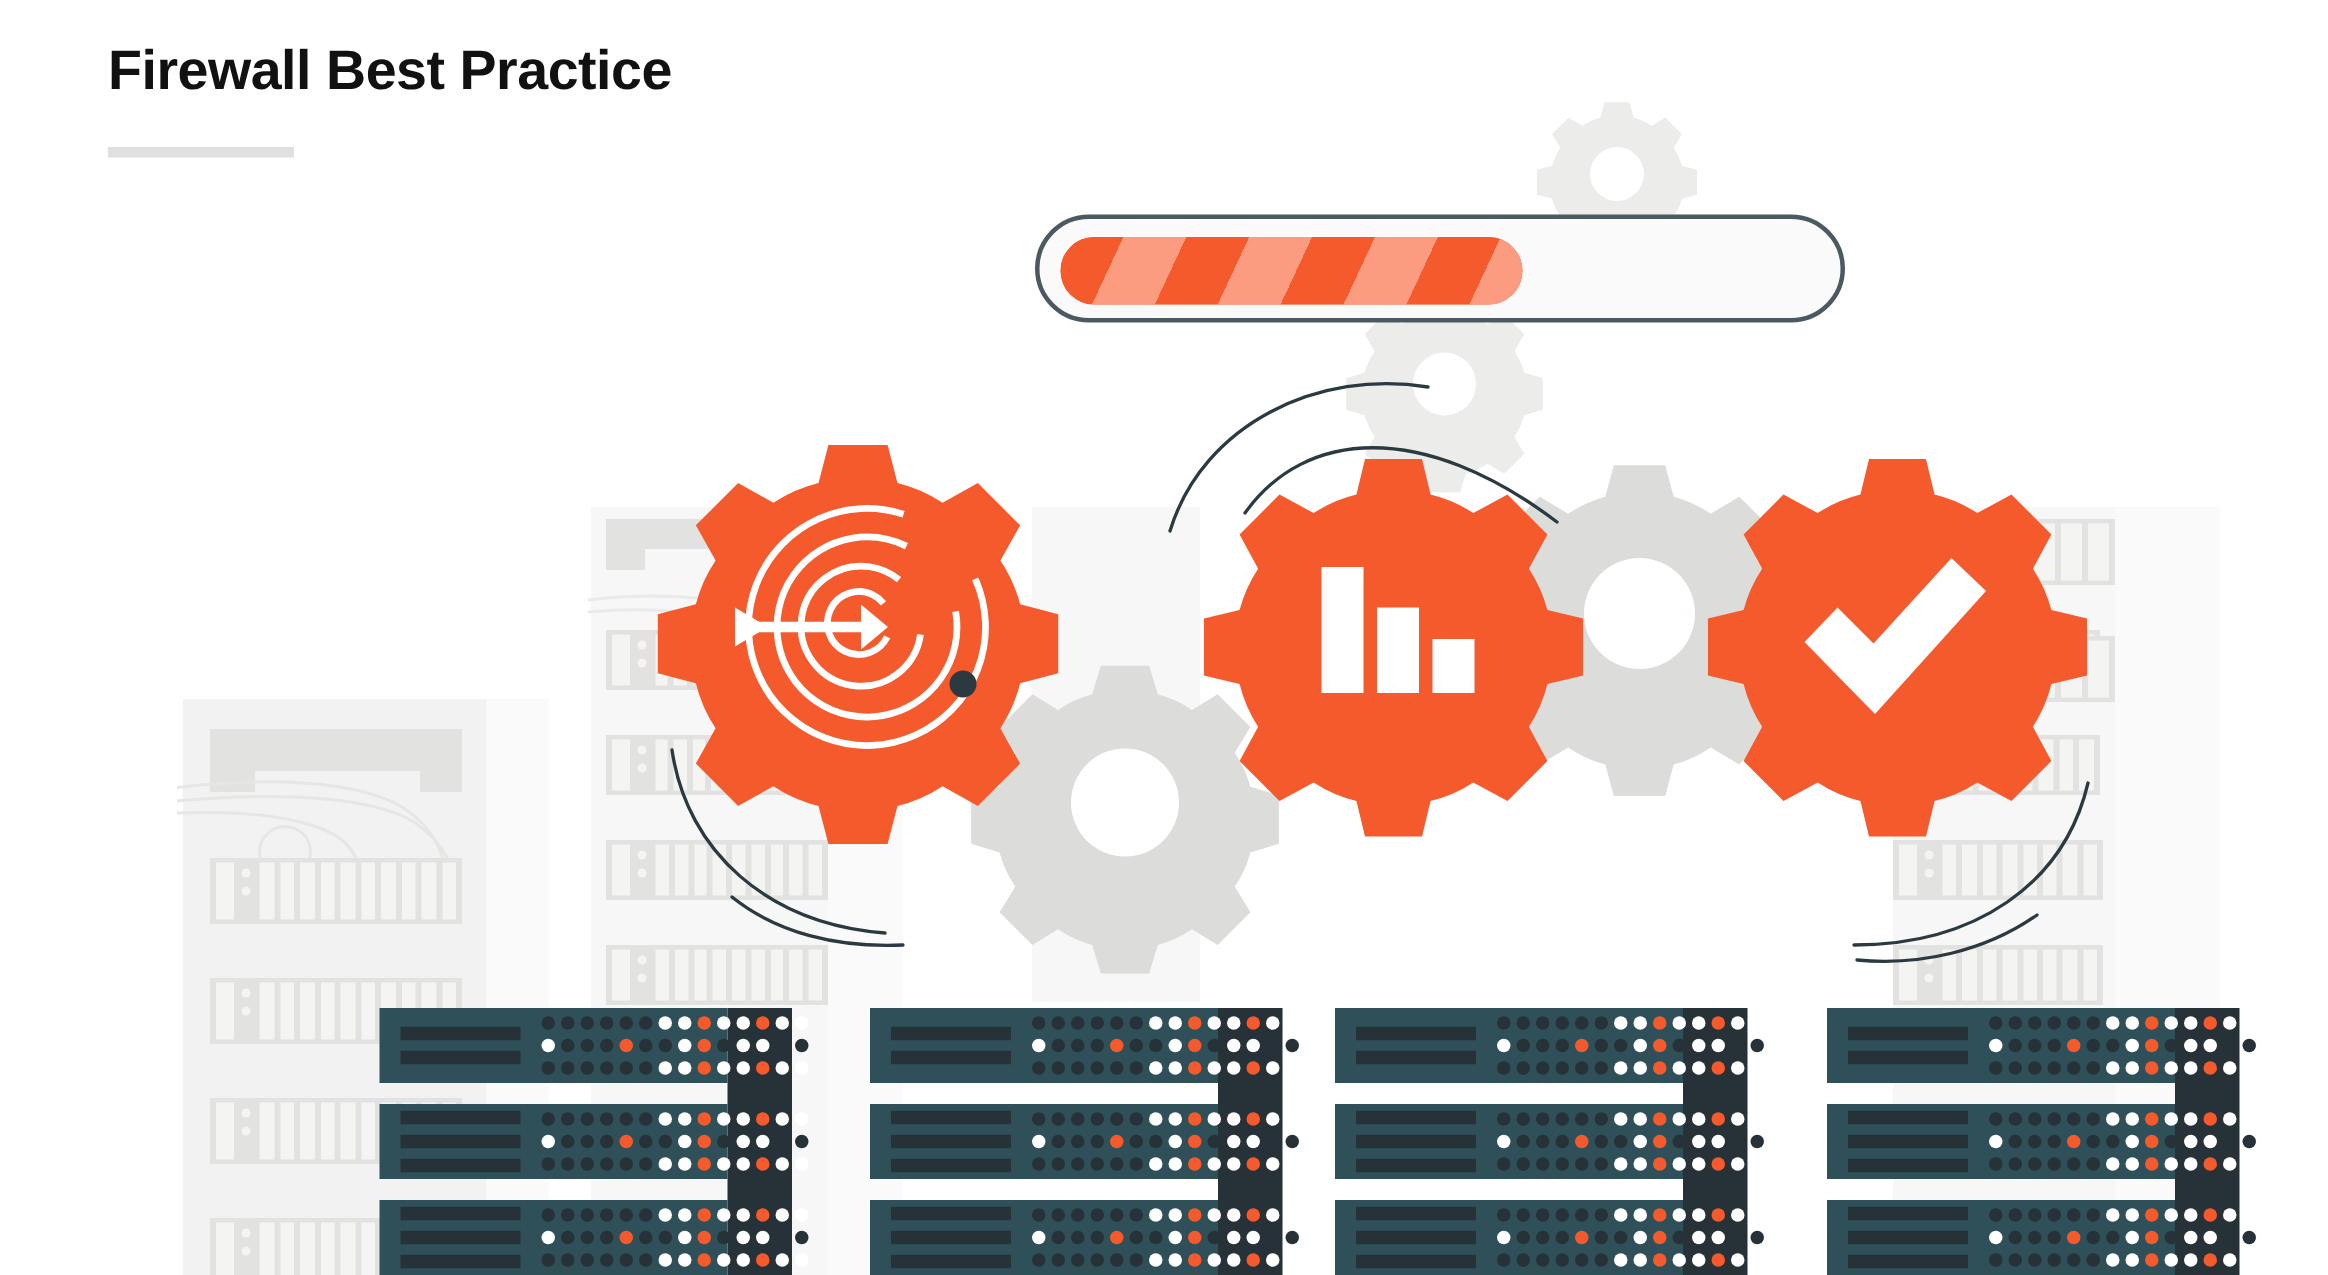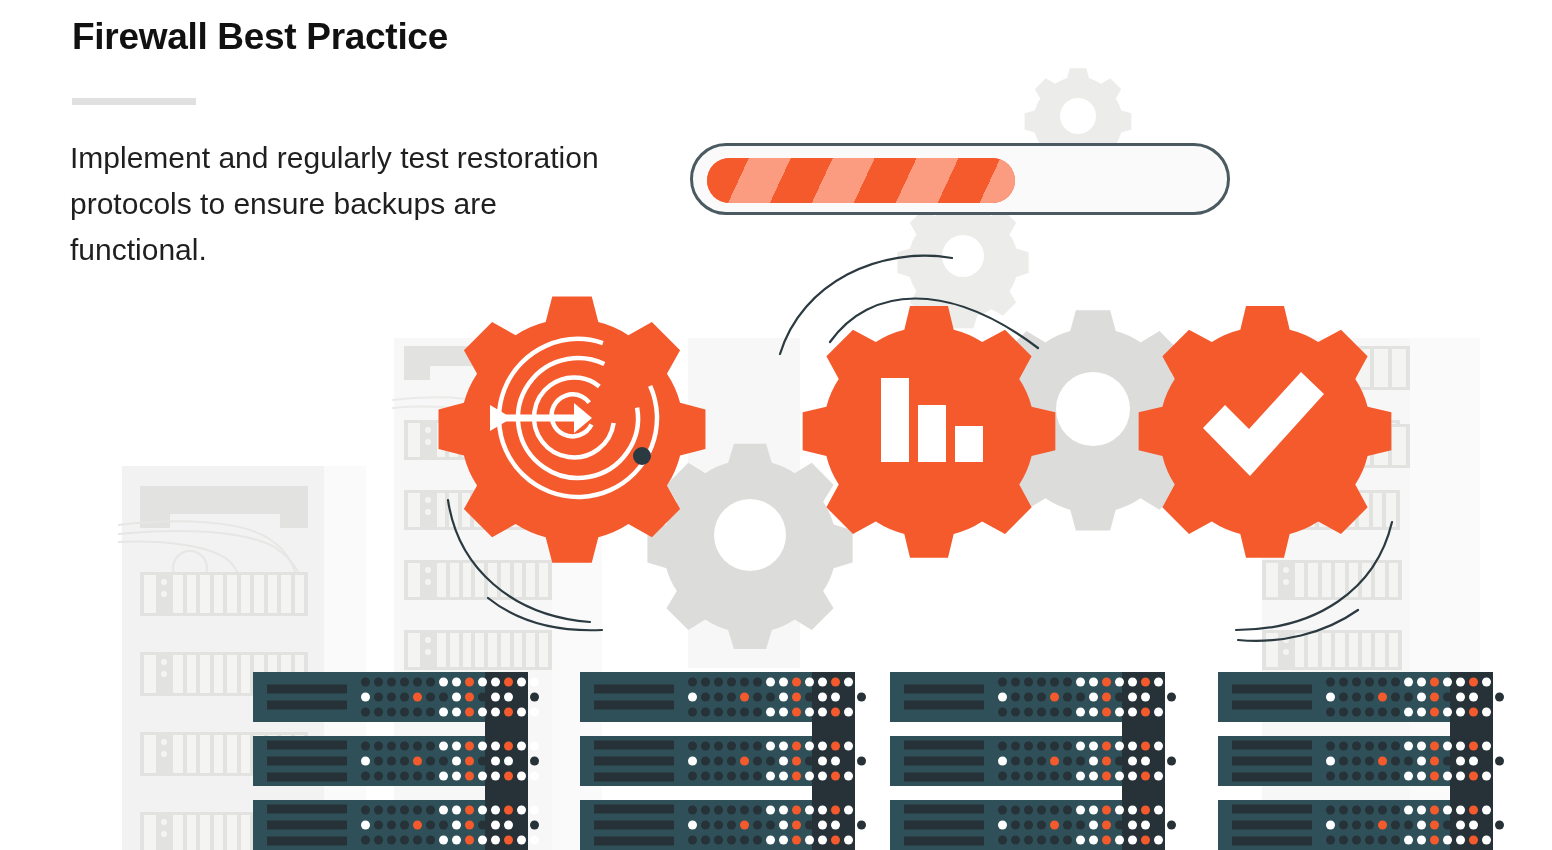--- a/index.html
+++ b/index.html
@@ -61,21 +61,21 @@
   .unit .bars b{display:block;width:80px;height:9px;background:#263238;}
   .unit .dotgrid{position:absolute;left:108px;top:50%;transform:translateY(-50%);
     display:grid;grid-auto-flow:column;gap:4px 4px;}
   .unit .dotgrid .col{display:grid;grid-template-rows:repeat(3,9px);gap:6px;}
   .unit .dotgrid i{width:9px;height:9px;border-radius:50%;background:#263238;display:block;}
   .unit .dotgrid i.w{background:#ffffff;}
   .unit .dotgrid i.o{background:#f55a2d;}
 
   
   #page-title{
-    position:absolute;left:72px;top:16px;
+    position:absolute;left:72px;top:26px;
     font-size:37px;font-weight:bold;color:#111111;letter-spacing:-0.3px;
     white-space:nowrap;
   }
   #title-divider{position:absolute;left:72px;top:98px;width:124px;height:7px;background:#e0e0e0;}
   #body-copy{
     position:absolute;left:70px;top:135px;width:545px;
     font-size:30px;line-height:46px;color:#1f1f1f;font-weight:400;
   }
 </style>
 </head>
@@ -1413,15 +1413,14 @@
             <i class="w"></i>
             <i></i>
             <i class="w"></i>
           </div>
         </div>
     </div>
   </div>
 
   <div id="page-title">Firewall Best Practice</div>
   <div id="title-divider"></div>
-  <div id="body-copy">Implement and regularly test restoration protocols to ensure backups are functional.</div>
 
 </div>
 
 </body></html>

